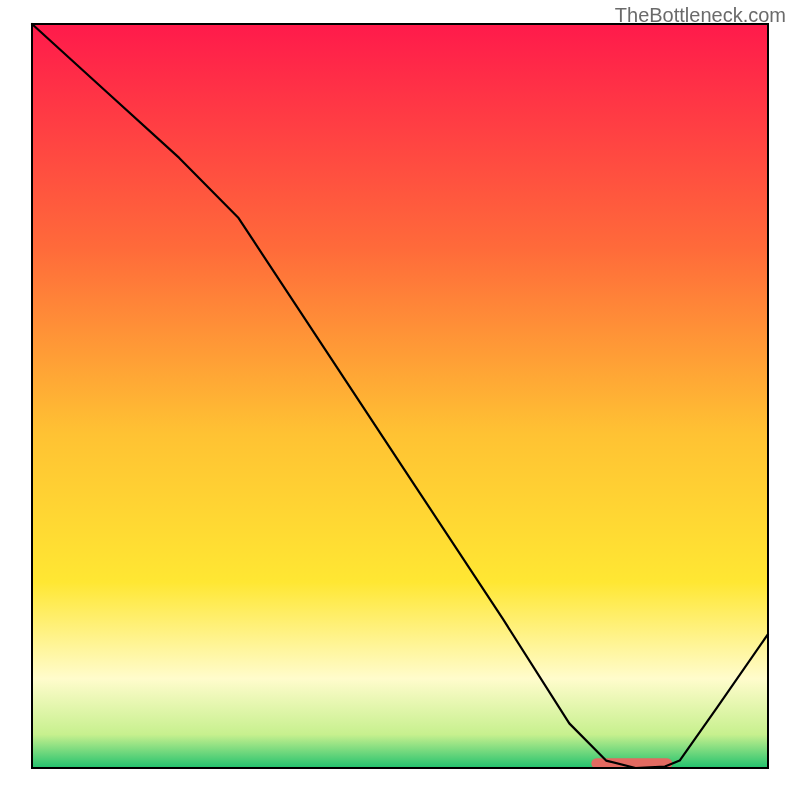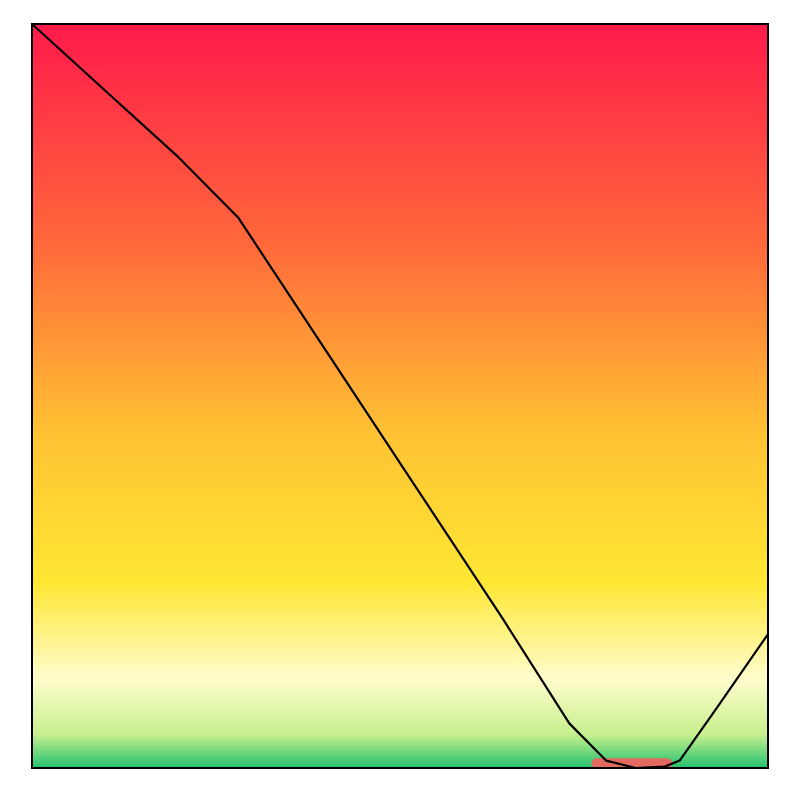--- a/index.html
+++ b/index.html
@@ -24,20 +24,21 @@
     font-size: 20px;
     z-index: 30;
   }
 </style>
 </head>
 <body>
 <div class="wrap">
 
 
 
+  <div class="watermark">TheBottleneck.com</div>
 
   <svg id="chart-svg" width="800" height="800" viewBox="0 0 800 800">
     <defs>
       <linearGradient id="bg-grad" x1="0" y1="0" x2="0" y2="1">
       <stop offset="0.00%" stop-color="#ff1a4b"></stop>
           <stop offset="30.00%" stop-color="#ff6a3a"></stop>
           <stop offset="55.00%" stop-color="#ffc233"></stop>
           <stop offset="75.00%" stop-color="#ffe733"></stop>
           <stop offset="88.00%" stop-color="#fffccc"></stop>
           <stop offset="95.50%" stop-color="#c7f08e"></stop>

